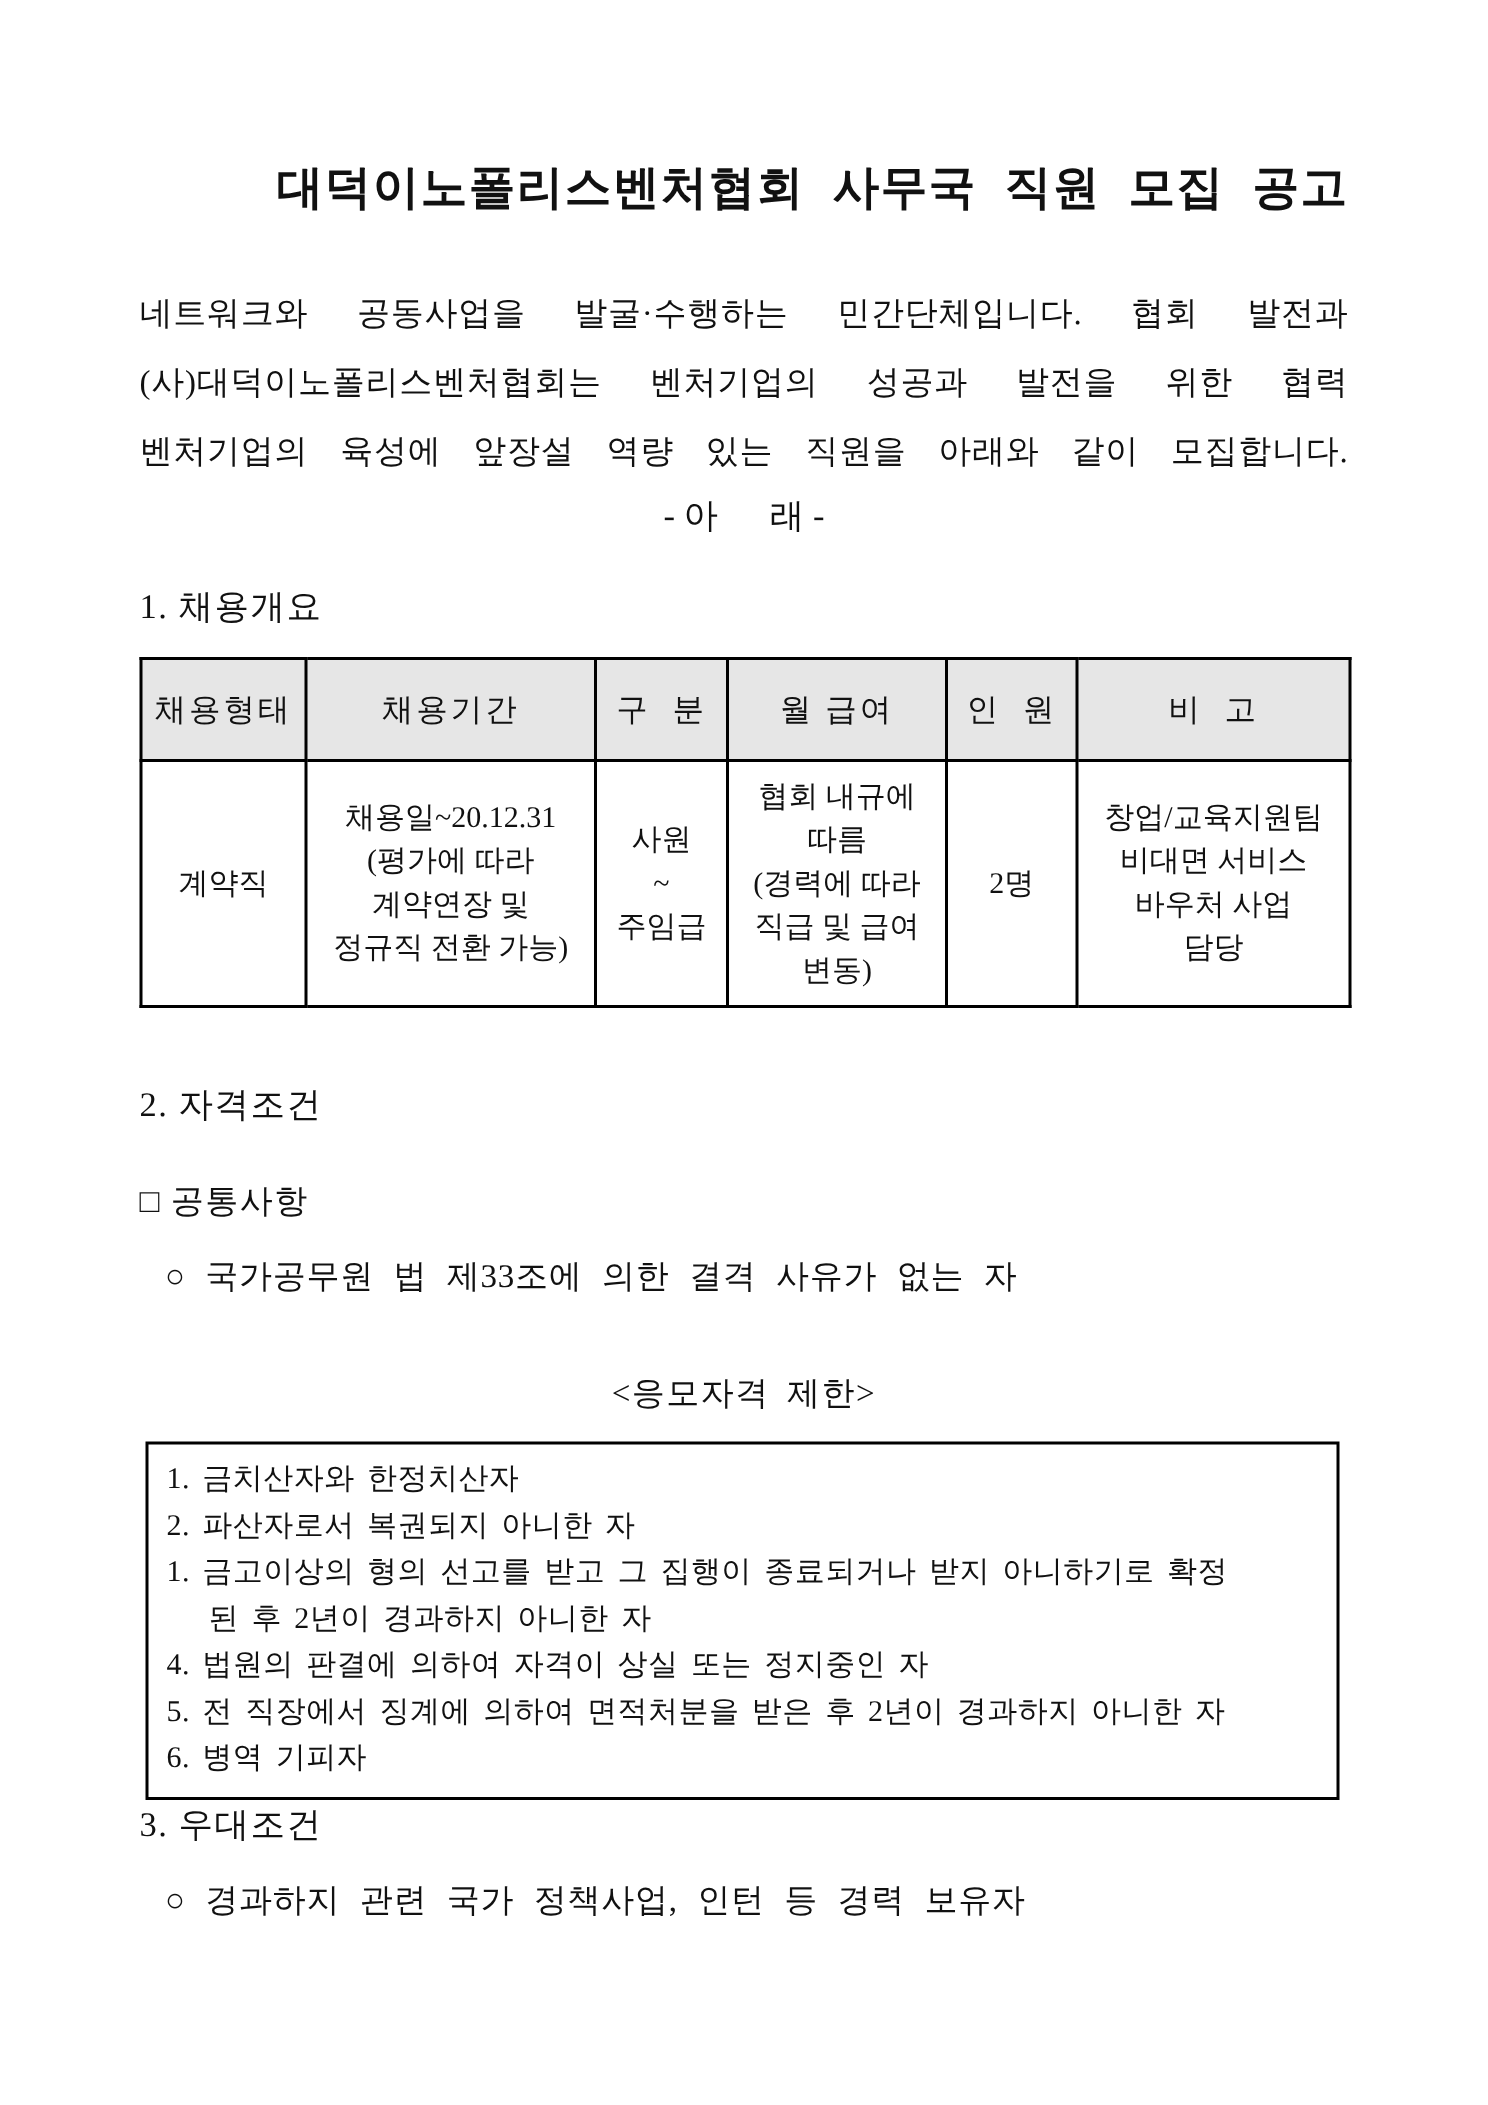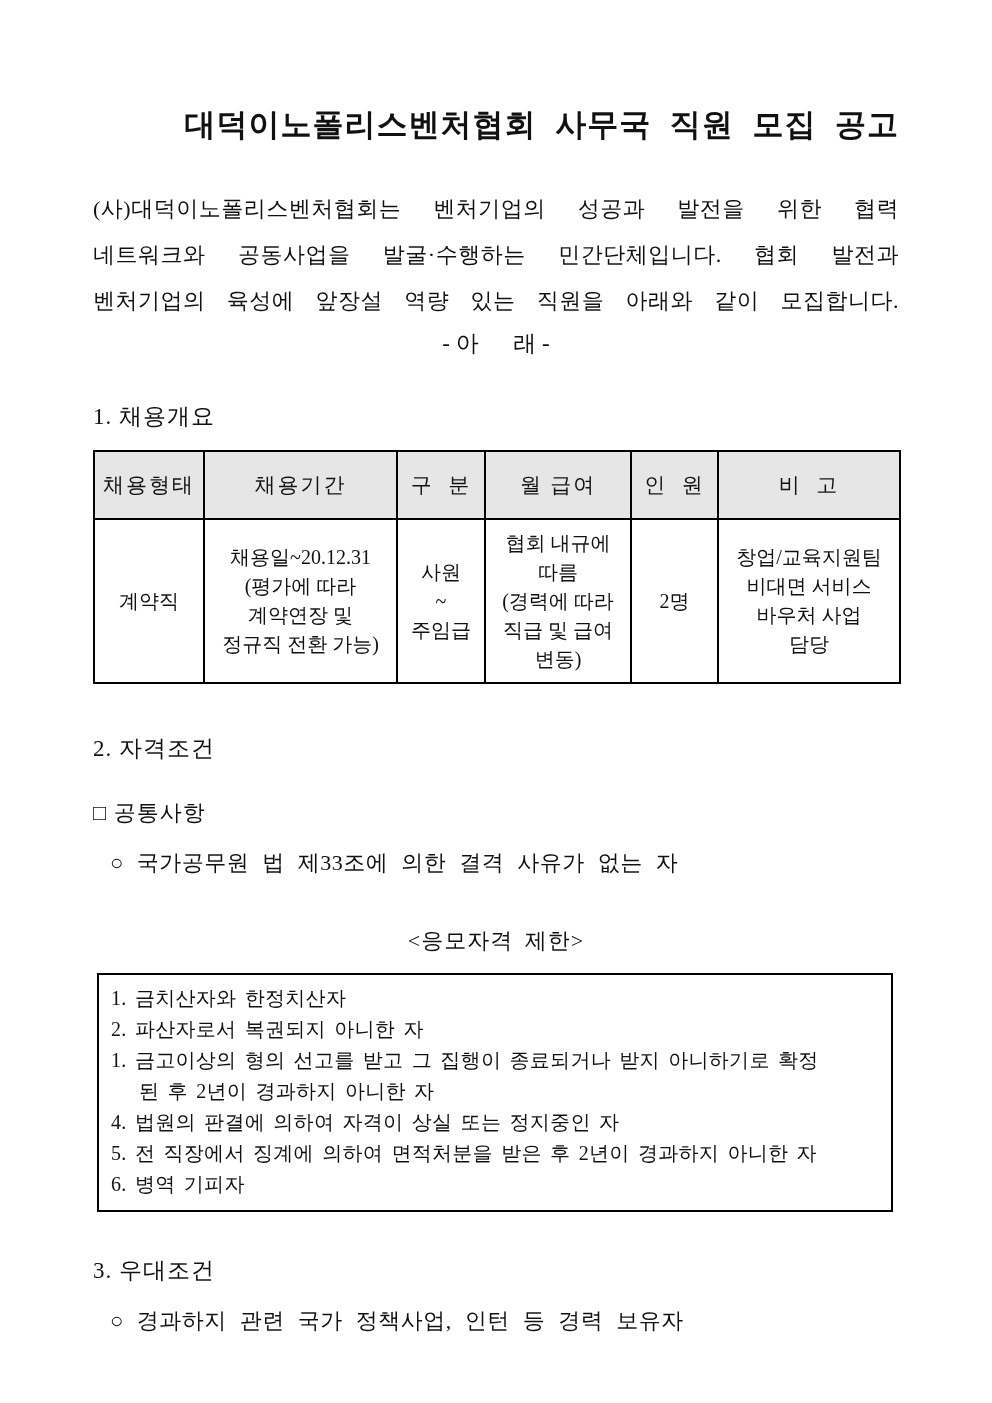--- a/index.html
+++ b/index.html
@@ -36,23 +36,23 @@
     text-align: center;
     font-size: 23px;
     line-height: 40px;
     white-space: pre;
   }
   .section-heading {
     font-size: 23px;
     line-height: 34px;
     letter-spacing: 1px;
   }
-  .h-recruit { margin-top: 36px; }
+  .h-recruit { margin-top: 24px; }
   .h-qual    { margin-top: 48px; }
-  .h-pref    { margin-top: 42px; }
+  .h-pref    { }
 
   table.recruit-table {
     margin-top: 16px;
     border-collapse: collapse;
     table-layout: fixed;
     width: 806px;
   }
   .recruit-table th, .recruit-table td {
     border: 2px solid #000000;
     text-align: center;
@@ -119,22 +119,22 @@
   }
 </style>
 </head>
 <body>
 
 <div class="page">
 
   <h1 class="doc-title">대덕이노폴리스벤처협회 사무국 직원 모집 공고</h1>
 
   <div class="intro">
+    <div class="intro-line">네트워크와 공동사업을 발굴·수행하는 민간단체입니다. 협회 발전과</div>
     <div class="intro-line">(사)대덕이노폴리스벤처협회는 벤처기업의 성공과 발전을 위한 협력</div>
-    <div class="intro-line">네트워크와 공동사업을 발굴·수행하는 민간단체입니다. 협회 발전과</div>
     <div class="intro-line">벤처기업의 육성에 앞장설 역량 있는 직원을 아래와 같이 모집합니다.</div>
   </div>
 
   <div class="below-divider">- 아      래 -</div>
 
   <div class="section-heading h-recruit">1. 채용개요</div>
 
   <table class="recruit-table">
     <colgroup>
       <col class="col-type">

